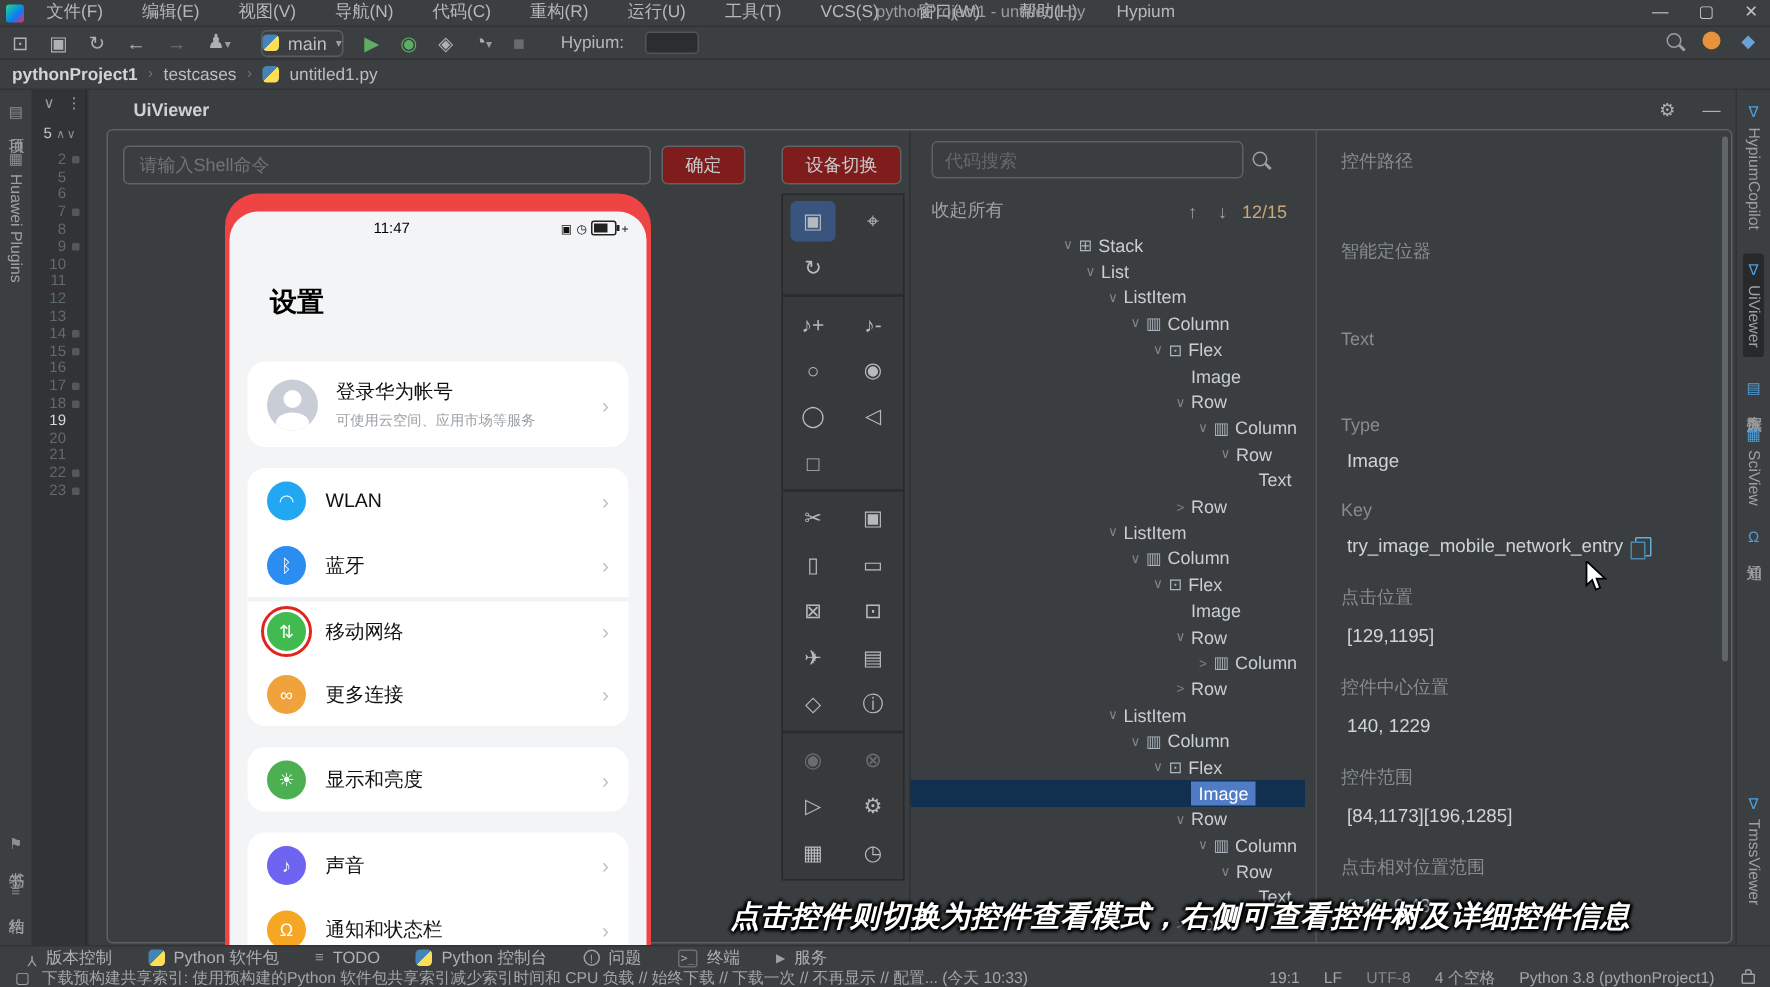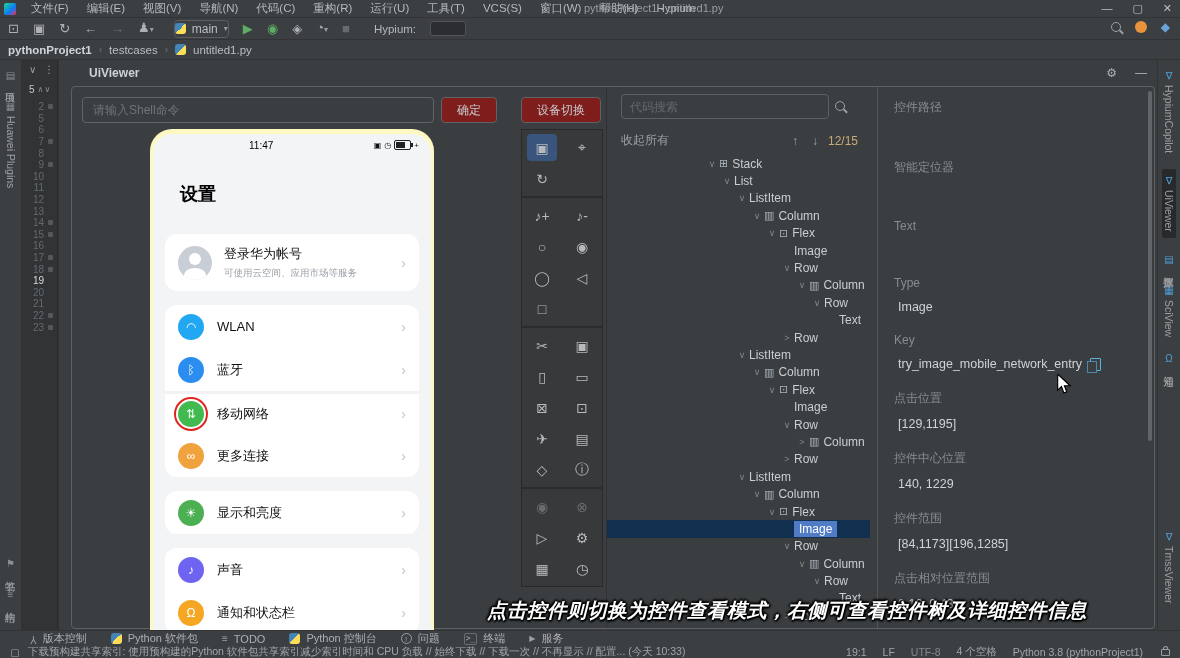--- a/index.html
+++ b/index.html
@@ -5,21 +5,21 @@
   html,body{margin:0;padding:0;background:#222;}
   #app{position:relative;width:1180px;height:658px;background:#3c3f41;overflow:hidden;
        font-family:"Liberation Sans","DejaVu Sans",sans-serif;color:#bbbec2;font-size:12px;
        -webkit-font-smoothing:antialiased;}
   .abs{position:absolute;}
 
   
   .titlebar{left:0;top:0;width:1180px;height:18px;background:#3c3f41;border-bottom:1px solid #313335;
             display:flex;align-items:center;padding-left:4px;box-sizing:border-box;}
   .applogo{width:12px;height:12px;border-radius:2px;background:linear-gradient(135deg,#21d789,#087cfa 60%,#fe2857);margin-right:8px;flex:none;}
-  .menus{display:flex;gap:4px;}
+  .menus{display:flex;gap:12px;}
   .menu-item{padding:0 7px;font-size:11.5px;color:#b5b8bc;line-height:17px;white-space:nowrap;}
   .win-title{position:absolute;left:584px;top:2px;font-size:11px;color:#9a9da1;}
   .winbtns{position:absolute;right:8px;top:0;display:flex;gap:20px;font-size:11px;color:#c0c3c6;line-height:17px;}
 
   
   .toolbar{left:0;top:18px;width:1180px;height:22px;background:#3c3f41;border-bottom:1px solid #313335;
            display:flex;align-items:center;padding-left:8px;box-sizing:border-box;gap:14px;}
   .tico{font-size:13px;color:#aeb1b4;line-height:20px;}
   .tico.dim{opacity:.4;}
   .runcfg{display:flex;align-items:center;gap:6px;border:1px solid #5a5e61;border-radius:4px;padding:1px 0;margin-left:6px;}
@@ -66,21 +66,21 @@
   .uiv-head-icons{margin-left:auto;display:flex;gap:18px;color:#aeb1b4;font-size:12px;}
   .uiv-content{position:absolute;left:12px;top:26px;width:1084px;height:543px;border:1px solid #5d6163;border-radius:4px;box-sizing:border-box;}
 
   .shell-input{position:absolute;left:10px;top:10px;width:352px;height:26px;box-sizing:border-box;background:#3b3e40;
                border:1px solid #606468;border-radius:4px;color:#cfd2d5;font-size:12px;padding:0 10px;outline:none;font-family:inherit;}
   .shell-input::placeholder{color:#6f7477;}
   .gbtn{position:absolute;height:26px;background:#7f1d1d;border:1px solid #5f6365;border-radius:4px;color:#c8cbce;
         font-size:12px;display:flex;align-items:center;justify-content:center;box-sizing:border-box;}
 
   
-  .phone{position:absolute;left:78px;top:42px;width:284px;height:501px;background:#fef9c3;border-radius:22px 22px 0 0;padding:5px 3px 0;box-sizing:border-box;overflow:hidden;}
+  .phone{position:absolute;left:78px;top:42px;width:284px;height:501px;background:#ef4444;border-radius:22px 22px 0 0;padding:12px 3px 0;box-sizing:border-box;overflow:hidden;}
   .screen{width:278px;height:498px;background:#f3f4f6;border-radius:19px 19px 0 0;overflow:hidden;position:relative;color:#111;}
   .pstatus{position:relative;height:22px;font-size:10px;color:#000;}
   .ptime{position:absolute;left:96px;top:6px;}
   .psicons{position:absolute;right:12px;top:6px;display:flex;align-items:center;gap:3px;font-size:8px;color:#111;}
   .batt{width:15px;height:8px;border:1px solid #222;border-radius:2px;position:relative;display:inline-block;}
   .batt::before{content:"";position:absolute;left:1px;top:1px;bottom:1px;width:60%;background:#222;}
   .batt::after{content:"";position:absolute;right:-3px;top:2px;width:2px;height:4px;background:#222;}
   .ptitle{margin:26px 0 0 27px;font-size:18px;font-weight:bold;color:#000;}
   .card{margin:0 12px;background:#fff;border-radius:12px;overflow:hidden;}
   .card.account{margin-top:28px;display:flex;align-items:center;padding:11px 13px;box-sizing:border-box;}
@@ -139,21 +139,21 @@
   .vthumb{position:absolute;right:2px;top:4px;width:4px;height:350px;background:#606568;border-radius:2px;}
 
   
   .rightstrip{left:1157px;top:60px;width:23px;height:570px;background:#3c3f41;border-left:1px solid #313335;
               display:flex;flex-direction:column;align-items:center;padding:10px 0;box-sizing:border-box;}
   .vtab .vico-blue{color:#4f9fd9;font-size:10px;writing-mode:horizontal-tb;}
   .vtab.selected{background:#27292b;padding:6px 1px;border-radius:2px;}
 
   
   .bottombar{left:0;top:630px;width:1180px;height:16px;background:#3c3f41;border-top:1px solid #313335;
-             display:flex;align-items:center;gap:24px;padding-left:30px;box-sizing:border-box;font-size:11px;color:#adb0b3;}
+             display:flex;align-items:center;gap:24px;padding-left:18px;box-sizing:border-box;font-size:11px;color:#adb0b3;}
   .bitem{display:flex;align-items:center;gap:6px;white-space:nowrap;}
   .bic{display:inline-block;font-size:10px;color:#9aa0a5;line-height:10px;}
   .bic.py{width:11px;height:11px;border-radius:3px;background:linear-gradient(135deg,#4584b6 50%,#ffde57 50%);}
   .bic.git::before{content:"Y";display:inline-block;transform:rotate(180deg);}
   .bic.todo::before{content:"≡";}
   .bic.warn{width:11px;height:11px;border:1px solid #9aa0a5;border-radius:50%;text-align:center;font-size:8px;line-height:11px;box-sizing:border-box;}
   .bic.warn::before{content:"!";}
   .bic.term{font-family:"DejaVu Sans Mono",monospace;font-size:8px;border:1px solid #6a6e71;padding:0 1px;border-radius:2px;}
   .bic.term::before{content:">_";}
   .bic.svc::before{content:"▶";font-size:8px;}

